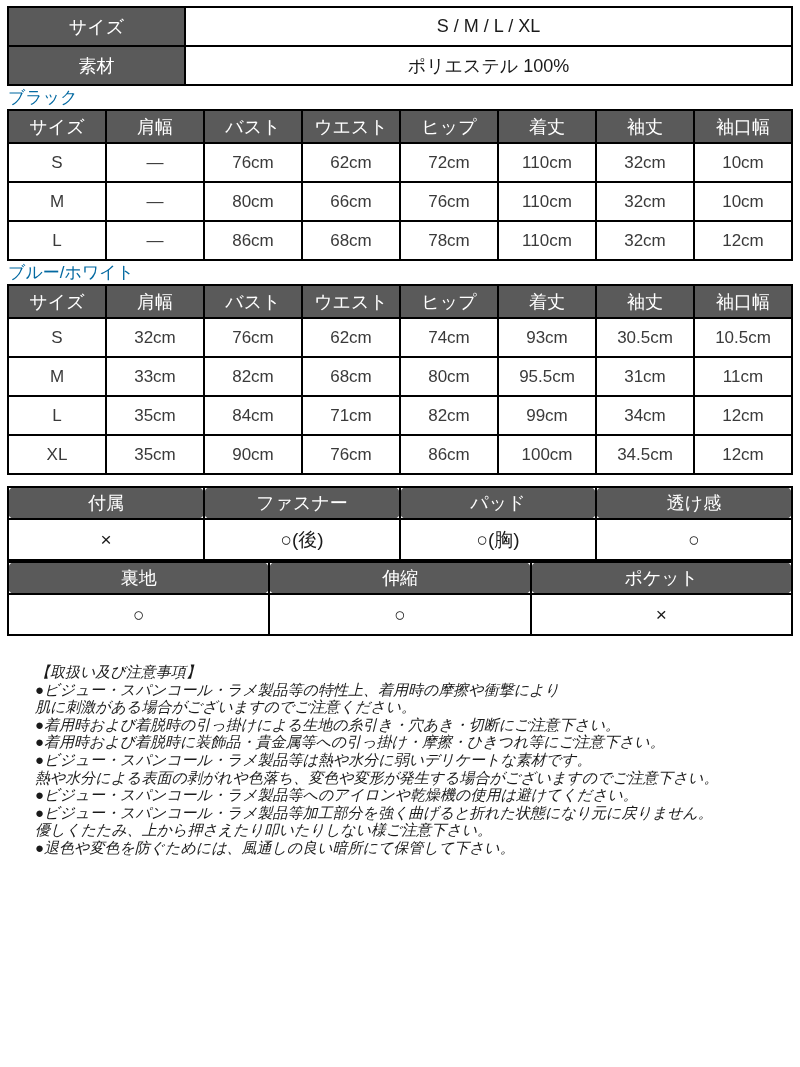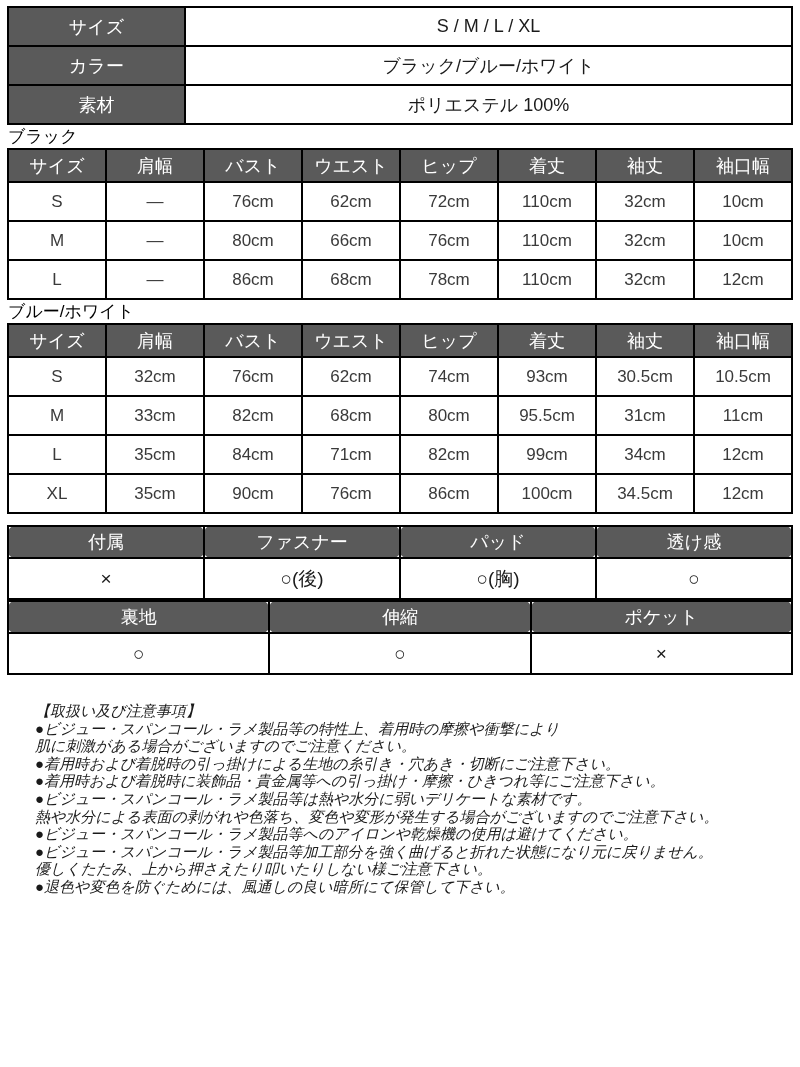--- a/index.html
+++ b/index.html
@@ -34,21 +34,21 @@
   
   .overview th { font-size: 18px; height: 37px; }
   .overview td { font-size: 18px; height: 37px; border-radius: 16px; }
   .overview col.label-col { width: 177px; }
 
   
   .section-label {
     font-size: 17px;
     line-height: 21px;
     margin: 1px 0 1px 1px;
-    color: #000000;
+    color: #0369a1;
   }
 
   
   .size-table th { font-size: 18px; height: 31px; }
   .size-table td { font-size: 17px; height: 37px; color: #3a3a3a; }
   .size-table td.size-cell { color: #3a3a3a; }
 
   .spacer-12 { height: 11px; }
 
   
@@ -71,24 +71,20 @@
 
   <table class="overview">
     <colgroup>
         <col class="label-col">
         <col>
       </colgroup>
     <tbody>
       <tr>
         <th>サイズ</th>
         <td>S / M / L / XL</td>
-      </tr>
-      <tr>
-        <th>カラー</th>
-        <td>ブラック/ブルー/ホワイト</td>
       </tr>
       <tr>
         <th>素材</th>
         <td>ポリエステル 100%</td>
       </tr>
     </tbody>
   </table>
 
   <div class="section-label">ブラック</div>
   <table class="size-table">

